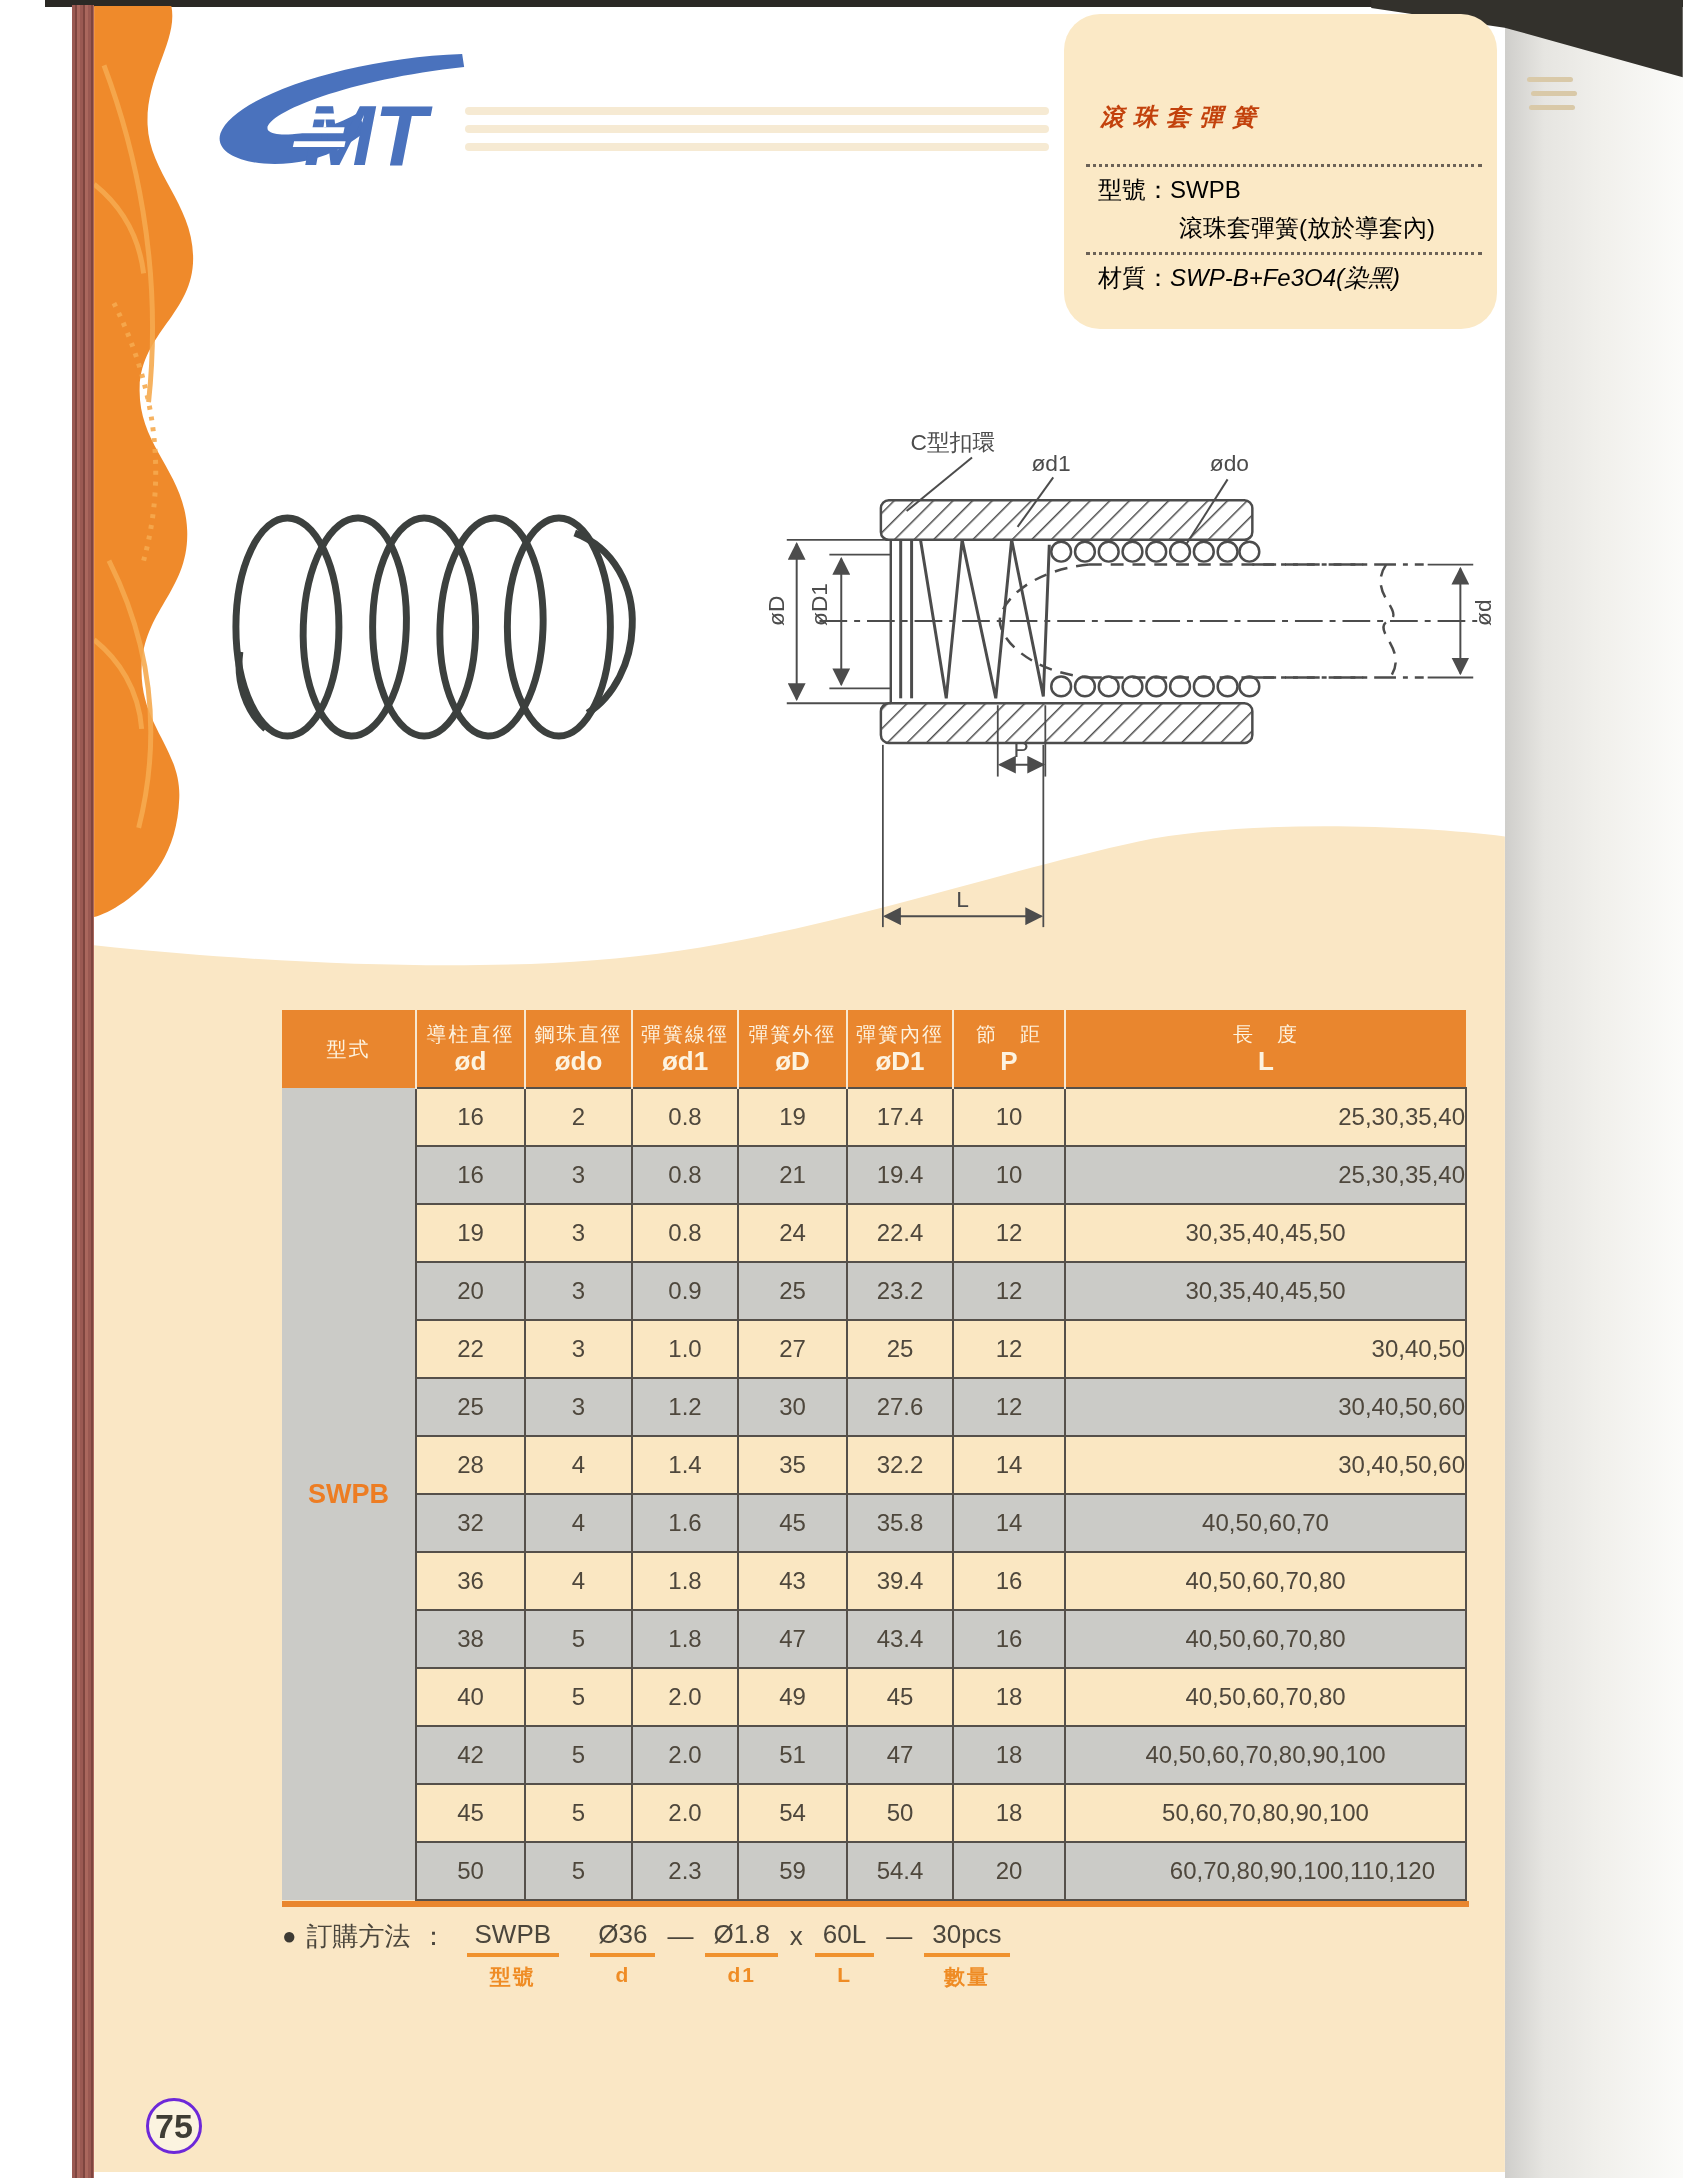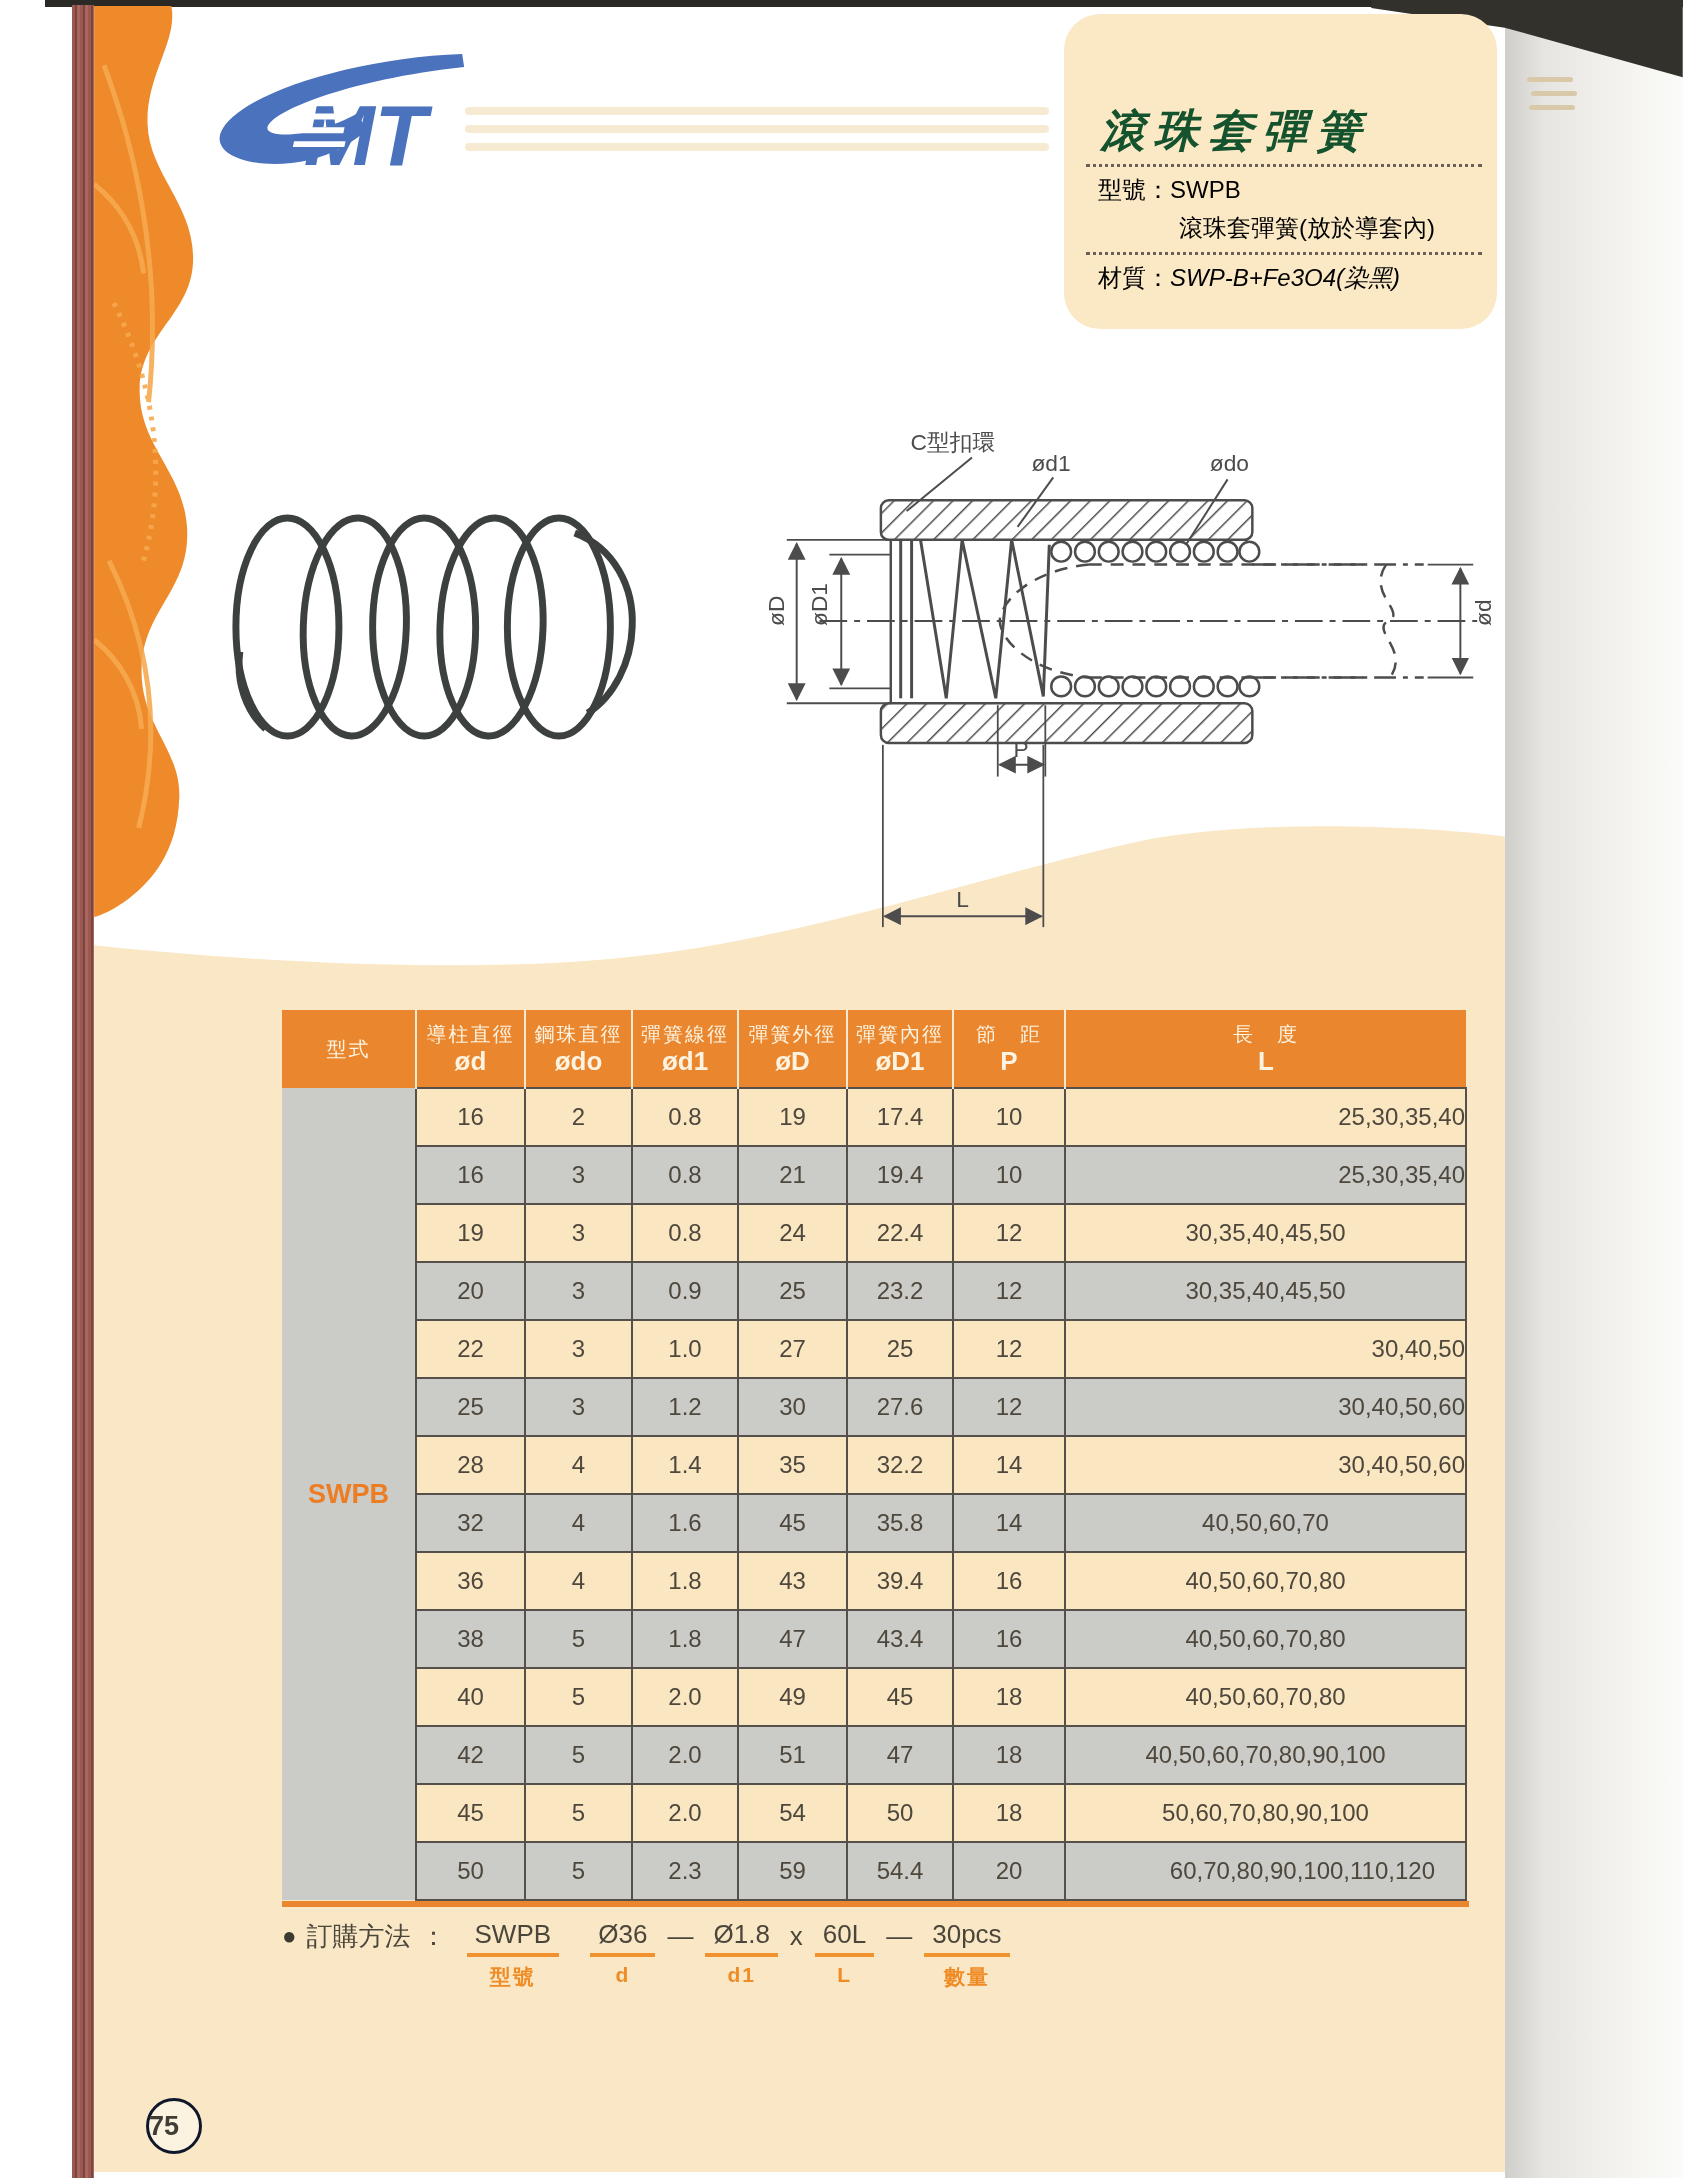--- a/index.html
+++ b/index.html
@@ -10,22 +10,22 @@
   
   .top-strip{left:45px;top:0;width:1638px;height:7px;background:#2b2925;}
   .spine{left:72px;top:5px;width:22px;height:2173px;
          background:repeating-linear-gradient(90deg,#9a5952 0 3px,#7e453f 3px 5px,#aa675d 5px 8px);}
   .page-edge{left:1505px;top:0;width:178px;height:2178px;
          background:linear-gradient(90deg,#cfcecb 0,#e6e5e1 22%,#f1f0ec 55%,#fbfbf9 100%);}
   .edge-mark{position:absolute;width:46px;height:5px;background:#d9c9a8;border-radius:3px;}
 
   
   .header-box{left:1064px;top:14px;width:433px;height:315px;background:#fbe9c6;border-radius:36px;}
-  .hb-title{position:absolute;left:36px;top:87px;font-size:45px;font-weight:bold;font-style:italic;
-            letter-spacing:9px;color:#14532d;}
+  .hb-title{position:absolute;left:36px;top:87px;font-size:24px;font-weight:bold;font-style:italic;
+            letter-spacing:9px;color:#c2410c;}
   .hb-dots{position:absolute;left:22px;width:396px;border-bottom:3px dotted #6b6257;height:0;}
   .hb-row{position:absolute;left:34px;font-size:24px;color:#000000;white-space:nowrap;}
   .hb-indent{left:115px;}
   .hb-val-italic{font-style:italic;}
 
   
   .logo-stripe{left:465px;width:584px;height:8px;background:#f6ead3;border-radius:4px;}
 
   
   .tablewrap{left:282px;top:1010px;width:1183px;border-radius:27px;}
@@ -51,22 +51,22 @@
   .ordering{left:282px;top:1919px;display:flex;align-items:flex-start;font-size:26px;color:#4b463c;}
   .obullet{font-size:24px;margin-right:10px;line-height:34px;color:#3d3a33;}
   .olabel-main{margin-right:10px;line-height:34px;}
   .ocolon{margin-right:16px;line-height:34px;}
   .oseg{display:inline-flex;flex-direction:column;align-items:center;margin:0 4px;}
   .otext{padding:0 8px 4px 8px;border-bottom:4px solid #f0922e;line-height:30px;white-space:nowrap;}
   .olbl{margin-top:6px;font-size:21px;color:#ef8c25;font-weight:bold;letter-spacing:2px;}
   .osep{line-height:34px;margin:0 8px;white-space:pre;}
 
   
-  .pagenum{left:146px;top:2098px;width:50px;height:50px;border:3px solid #0f172a;border-radius:50%;
-           font-size:27px;font-weight:bold;color:#3f3d35;display:flex;align-items:center;justify-content:flex-start;
+  .pagenum{left:146px;top:2098px;width:50px;height:50px;border:3px solid #6d28d9;border-radius:50%;
+           font-size:34px;font-weight:bold;color:#3f3d35;display:flex;align-items:center;justify-content:center;
            background:#fbf3e0;}
 
   svg text{font-family:"Liberation Sans","DejaVu Sans",sans-serif;}
 </style>
 </head>
 <body>
 
 <div class="stage">
 
   <svg class="abs" style="left:94px;top:780px;" width="1411" height="1392" viewBox="0 0 1425 1406">

